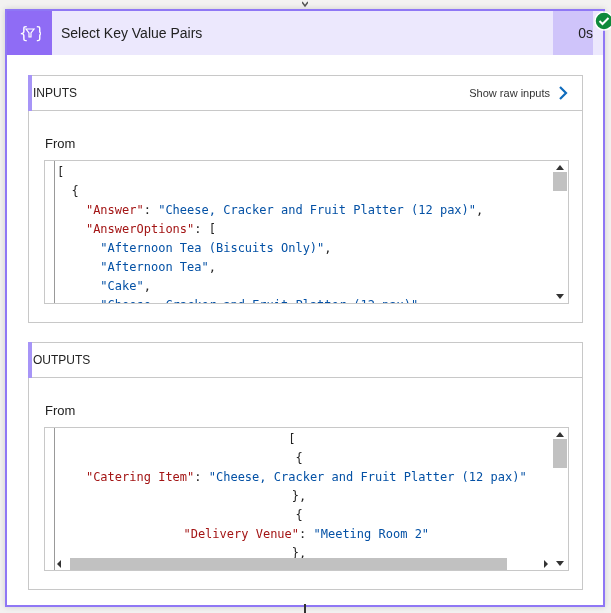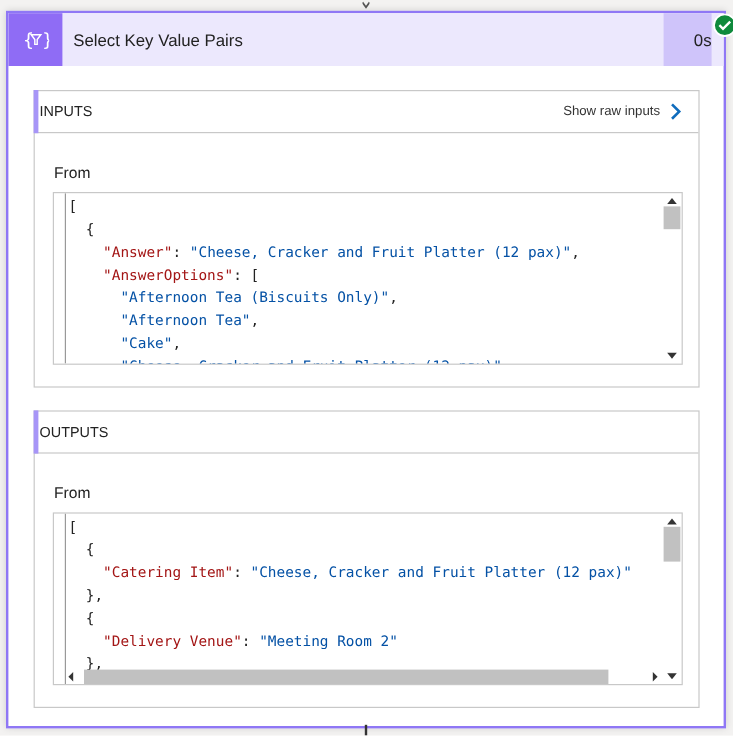--- a/index.html
+++ b/index.html
@@ -74,21 +74,21 @@
       <div class="gutter-line"></div>
       <div class="code" id="in-code"><div><span>[</span></div><div><span>  {</span></div><div><span>    </span><span class="k">"Answer"</span><span>: </span><span class="s">"Cheese, Cracker and Fruit Platter (12 pax)"</span><span>,</span></div><div><span>    </span><span class="k">"AnswerOptions"</span><span>: [</span></div><div><span>      </span><span class="s">"Afternoon Tea (Biscuits Only)"</span><span>,</span></div><div><span>      </span><span class="s">"Afternoon Tea"</span><span>,</span></div><div><span>      </span><span class="s">"Cake"</span><span>,</span></div><div><span>      </span><span class="s">"Cheese, Cracker and Fruit Platter (12 pax)"</span></div></div>
       <div class="vscroll">
         <div class="arrow" style="top:4px; border-bottom:5px solid #333;"></div>
         <div class="vthumb" style="top:11px; height:19px;"></div>
         <div class="arrow" style="bottom:4px; border-top:5px solid #333;"></div>
       </div>
     </div>
   </div>
 
-  <div class="section" style="top:331px; height:246px;">
+  <div class="section" style="top:331px; height:246px;text-align:center;">
     <div class="section-head">
       <div class="accent"></div>
       <div class="label">OUTPUTS</div>
     </div>
     <div class="field-label" style="top:60px;">From</div>
     <div class="code-box" style="top:84px; height:142px;">
       <div class="gutter-line"></div>
       <div class="code" id="out-code"><div><span>[</span></div><div><span>  {</span></div><div><span>    </span><span class="k">"Catering Item"</span><span>: </span><span class="s">"Cheese, Cracker and Fruit Platter (12 pax)"</span></div><div><span>  },</span></div><div><span>  {</span></div><div><span>    </span><span class="k">"Delivery Venue"</span><span>: </span><span class="s">"Meeting Room 2"</span></div><div><span>  },</span></div><div><span>  {</span></div></div>
       <div class="vscroll">
         <div class="arrow" style="top:4px; border-bottom:5px solid #333;"></div>

